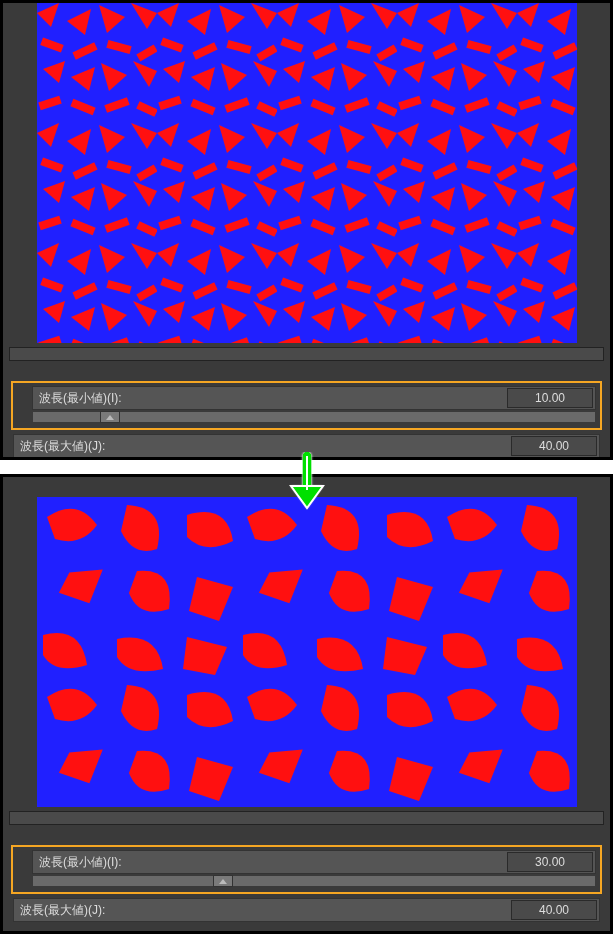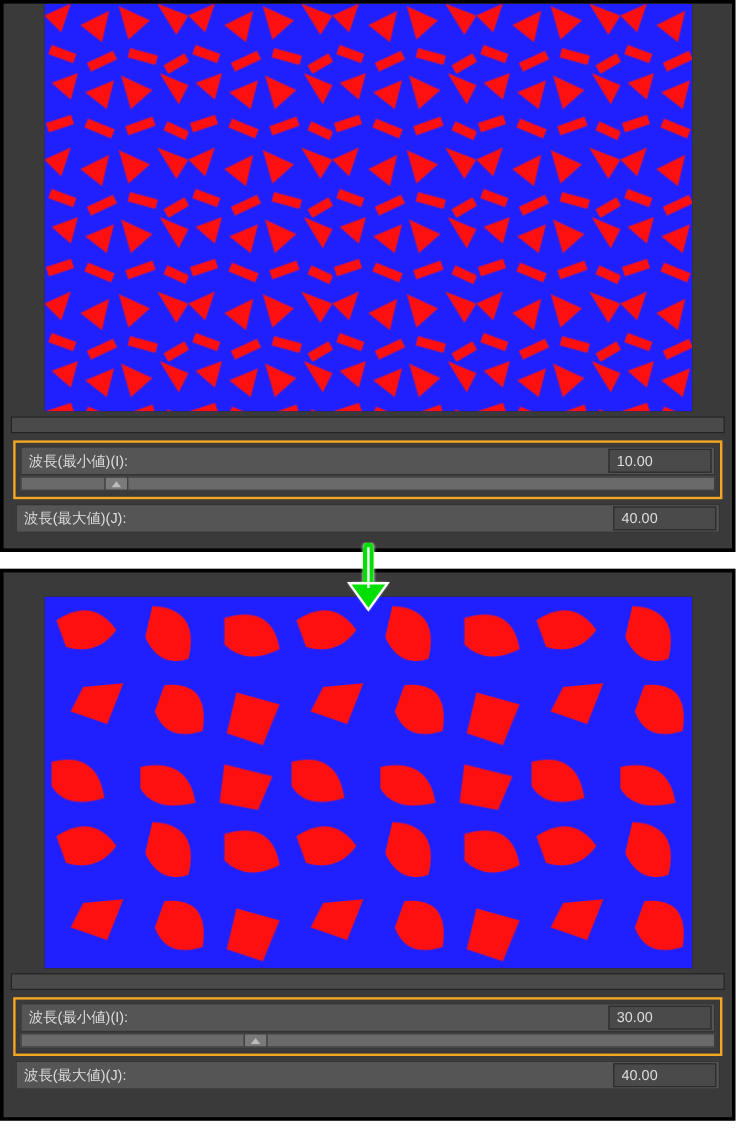--- a/index.html
+++ b/index.html
@@ -44,22 +44,22 @@
     border: 1px solid #222;
     margin: 4px 6px 0 6px;
     position: relative;
   }
   .slider-scroll::before, .slider-scroll::after {
     content: " ";
   }
 
   .highlight-box {
     border: 2px solid #f5a623;
-    margin: 6px 8px 4px 8px;
-    padding: 2px 4px 4px 4px;
+    margin: 20px 8px 4px 8px;
+    padding: 2px 4px 4px 19px;
     background: transparent;
   }
 
   .param-row {
     display: flex;
     align-items: center;
     height: 24px;
     background: #555;
     border: 1px solid #333;
     margin: 1px 0;
@@ -71,21 +71,21 @@
     font-size: 12px;
     padding-left: 4px;
   }
   .param-value {
     width: 86px;
     height: 20px;
     background: #4a4a4a;
     border: 1px solid #2a2a2a;
     color: #ddd;
     font-size: 12px;
-    text-align: left;
+    text-align: center;
     padding: 2px 6px;
     font-family: inherit;
   }
   .slider-track {
     height: 12px;
     background: #6a6a6a;
     border: 1px solid #3a3a3a;
     margin: 1px 0;
     position: relative;
   }

